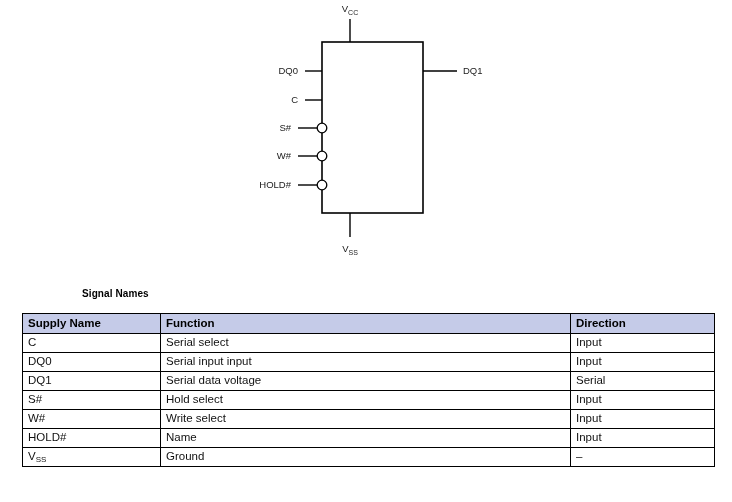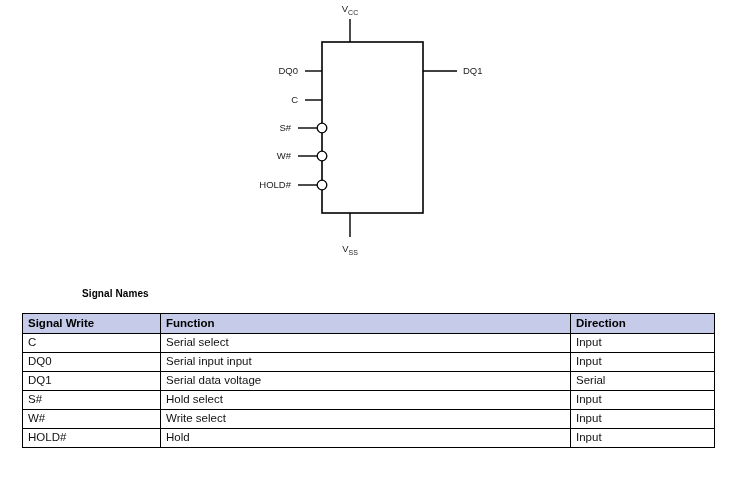--- a/index.html
+++ b/index.html
@@ -130,21 +130,21 @@
 
 <div id="signal-table-wrap">
   <table class="signal-table">
     <colgroup>
       <col class="c-signal">
       <col class="c-function">
       <col class="c-direction">
     </colgroup>
     <thead>
       <tr>
-        <th>Signal Write</th>
+        <th>Supply Name</th>
         <th>Function</th>
         <th>Direction</th>
       </tr>
     </thead>
     <tbody id="table-body">
         <tr>
           <td>C</td>
           <td>Serial select</td>
           <td>Input</td>
         </tr>
@@ -163,18 +163,23 @@
           <td>Hold select</td>
           <td>Input</td>
         </tr>
         <tr>
           <td>W#</td>
           <td>Write select</td>
           <td>Input</td>
         </tr>
         <tr>
           <td>HOLD#</td>
-          <td>Hold</td>
+          <td>Name</td>
           <td>Input</td>
+        </tr>
+        <tr>
+          <td>V<sub>SS</sub></td>
+          <td>Ground</td>
+          <td>–</td>
         </tr>
       </tbody>
   </table>
 </div>
 
 </body></html>

